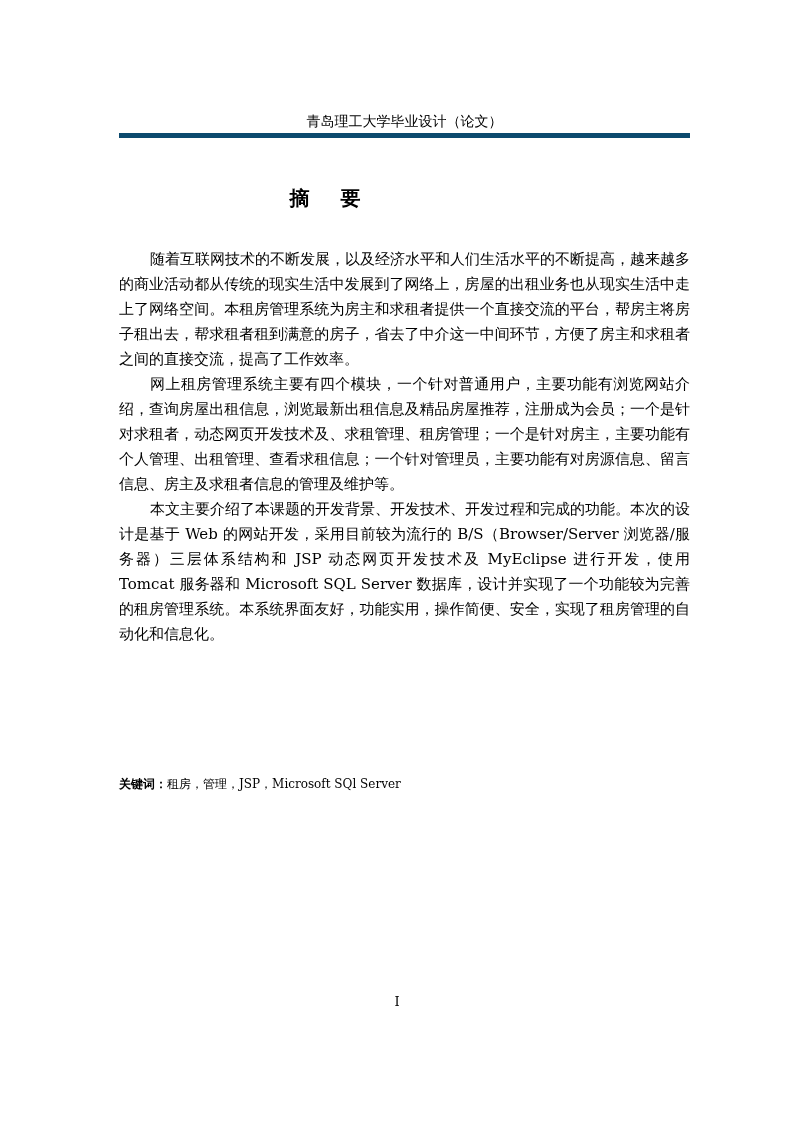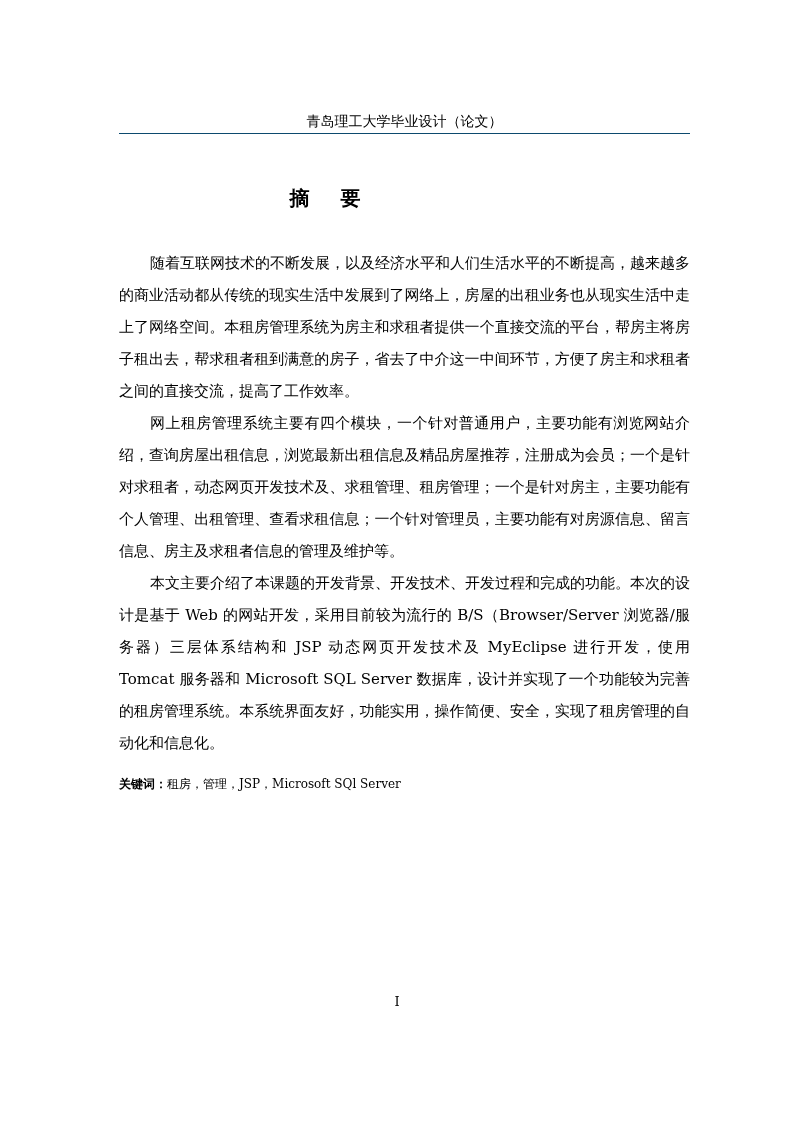--- a/index.html
+++ b/index.html
@@ -17,42 +17,42 @@
     }
     .header {
       position: absolute;
       left: 119px;
       top: 111px;
       width: 571px;
       height: 22px;
       text-align: center;
       font-size: 14px;
       line-height: 20px;
-      border-bottom: 1px solid #0c4a6e;
+      border-bottom: 5px solid #0c4a6e;
     }
     .title {
       position: absolute;
       left: 0;
       top: 185px;
       width: 650px;
       text-align: center;
       font-size: 20px;
       font-weight: bold;
       letter-spacing: 12px;
       line-height: 26px;
       padding-left: 12px;
       box-sizing: border-box;
     }
     .body-text {
       position: absolute;
       left: 119px;
       top: 247px;
       width: 571px;
       font-size: 15px;
-      line-height: 32px;
+      line-height: 25px;
       text-align: justify;
     }
     .body-text p {
       margin: 0;
       text-indent: 31px;
     }
     .keywords {
       position: absolute;
       left: 119px;
       top: 772px;

